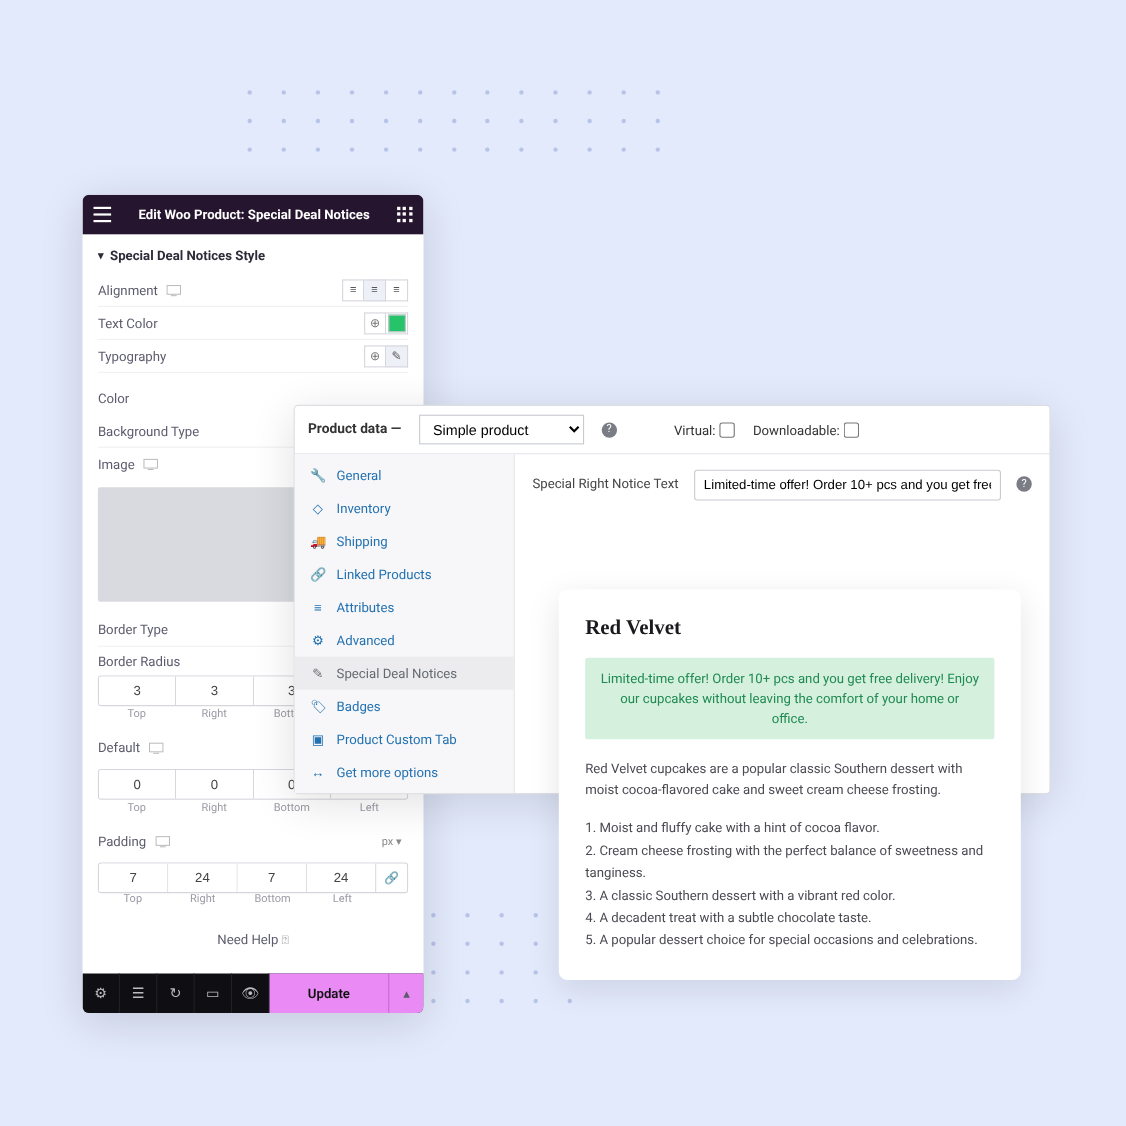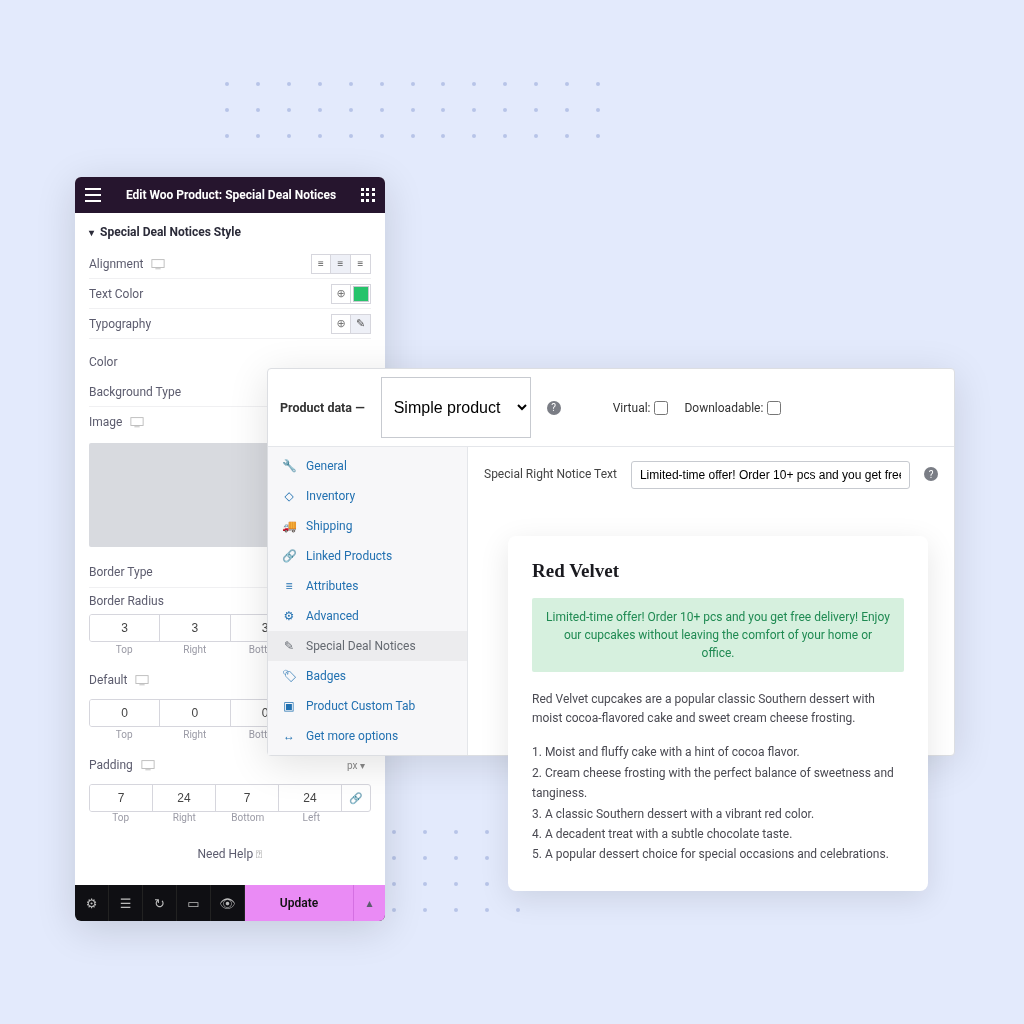--- a/index.html
+++ b/index.html
@@ -98,21 +98,21 @@
     top: 368px; left: 267px; width: 688px;
     background:#fff;
     border:1px solid #dcdee2;
     box-shadow: 0 8px 40px rgba(0,0,0,0.12);
     border-radius:4px;
     font-size:12px;
     color:#333;
   }
   .pd-head { display:flex; align-items:center; gap:16px; padding:8px 12px; border-bottom:1px solid #e4e6ea;}
   .pd-head .lbl { font-weight:700; font-size:12.5px;}
-  .pd-head select { border:1px solid #c7cad0; padding:20px 8px; font-size:16px; width:150px; background:#fff;}
+  .pd-head select { border:1px solid #c7cad0; padding:4px 8px; font-size:13px; width:150px; background:#fff;}
   .pd-head .help { width:14px; height:14px; border-radius:50%; background:#7a7d85; color:#fff; font-size:10px; display:flex; align-items:center; justify-content:center; cursor:help;}
   .pd-head .chk { display:flex; align-items:center; gap:4px; font-size:12px;}
   .pd-head input[type=checkbox]{ width:14px; height:14px; }
   .pd-body { display:flex; }
   .pd-sidebar { width:200px; background:#f7f7f9; border-right:1px solid #e4e6ea; padding:4px 0;}
   .pd-sidebar .item { display:flex; align-items:center; gap:10px; padding:8px 14px; color:#2271b1; font-size:12px; cursor:pointer;}
   .pd-sidebar .item .ic { width:14px; text-align:center; font-size:12px; color:#2271b1;}
   .pd-sidebar .item.active { background:#ececee; color:#646970;}
   .pd-sidebar .item.active .ic { color:#646970;}
   .pd-main { flex:1; padding:14px 16px; display:flex; align-items:flex-start; gap:14px;}

